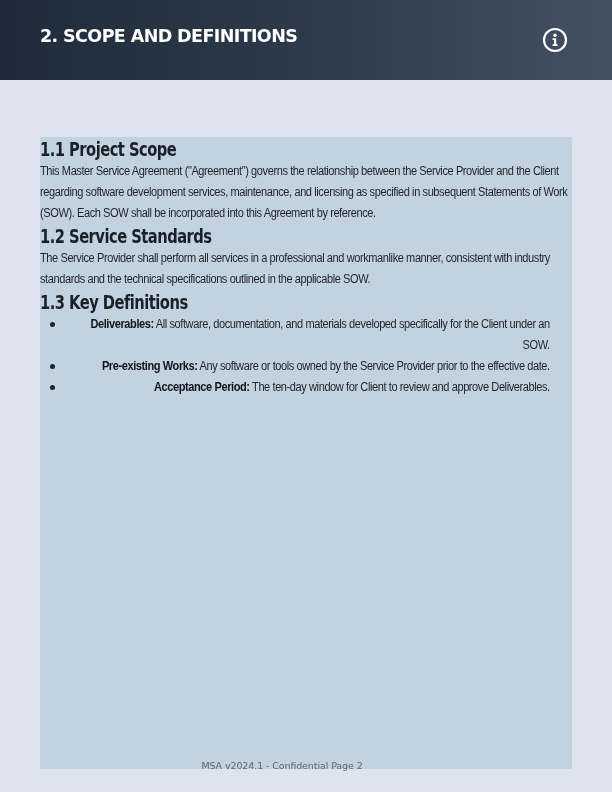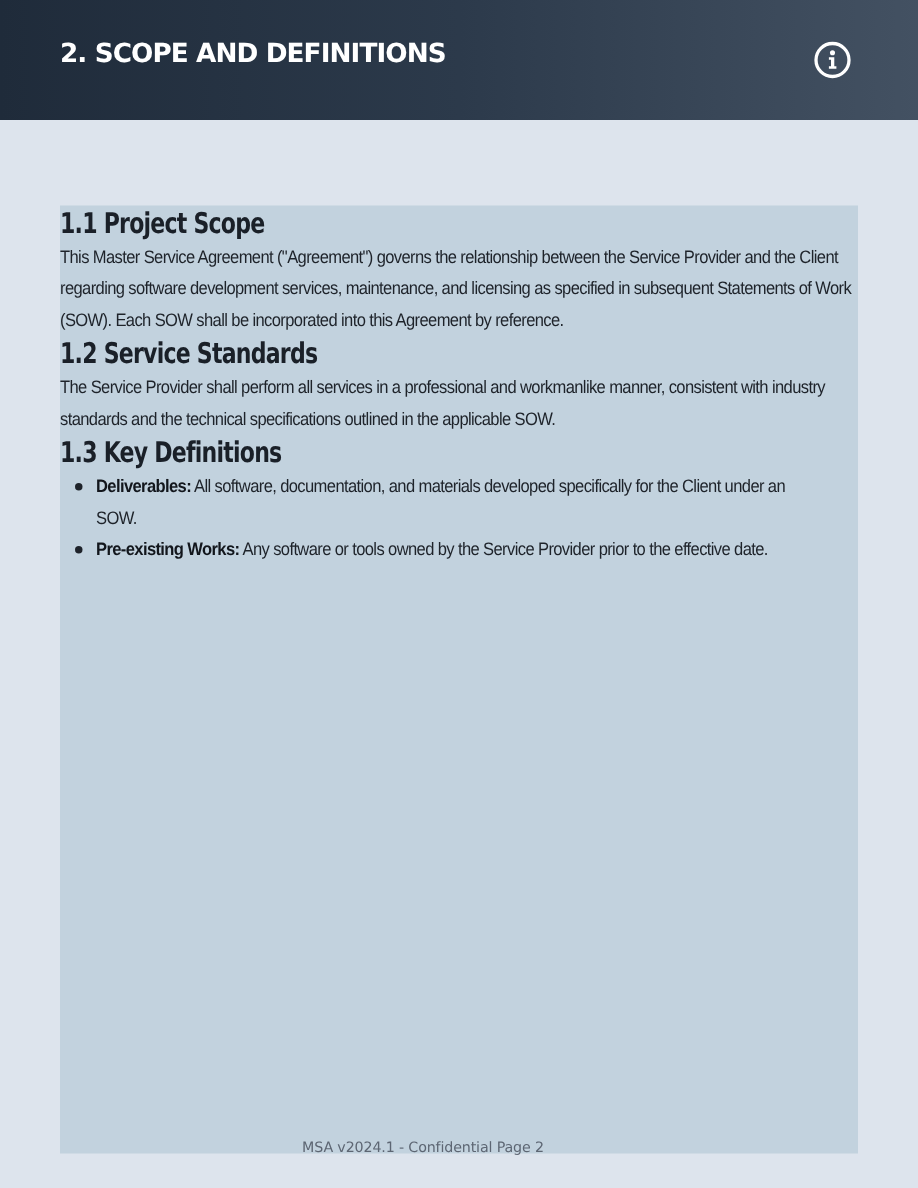--- a/index.html
+++ b/index.html
@@ -72,20 +72,21 @@
       transform: scaleX(0.92);
       transform-origin: left top;
       width: 580px;
       color: #1e232a;
     }
     .h2.first { margin-top: 0; }
     ul.defs {
       margin: 0;
       padding: 0 0 0 24px;
       list-style: none;
+      text-align: right;
     }
     ul.defs li {
       position: relative;
       font-size: 12px;
       line-height: 21px;
       letter-spacing: -0.45px;
       color: #1e232a;
     }
     ul.defs li .inner {
       display: block;
@@ -143,16 +144,22 @@
       <span class="inner">
         <b>Deliverables:</b><span> All software, documentation, and materials developed specifically for the Client under an SOW.</span>
       </span>
     </li>
     <li>
       <span class="bullet"></span>
       <span class="inner">
         <b>Pre-existing Works:</b><span> Any software or tools owned by the Service Provider prior to the effective date.</span>
       </span>
     </li>
+    <li>
+      <span class="bullet"></span>
+      <span class="inner">
+        <b>Acceptance Period:</b><span> The ten-day window for Client to review and approve Deliverables.</span>
+      </span>
+    </li>
   </ul>
 </div>
 
 <div class="footer">MSA v2024.1 - Confidential Page 2</div>
 
 </body></html>

